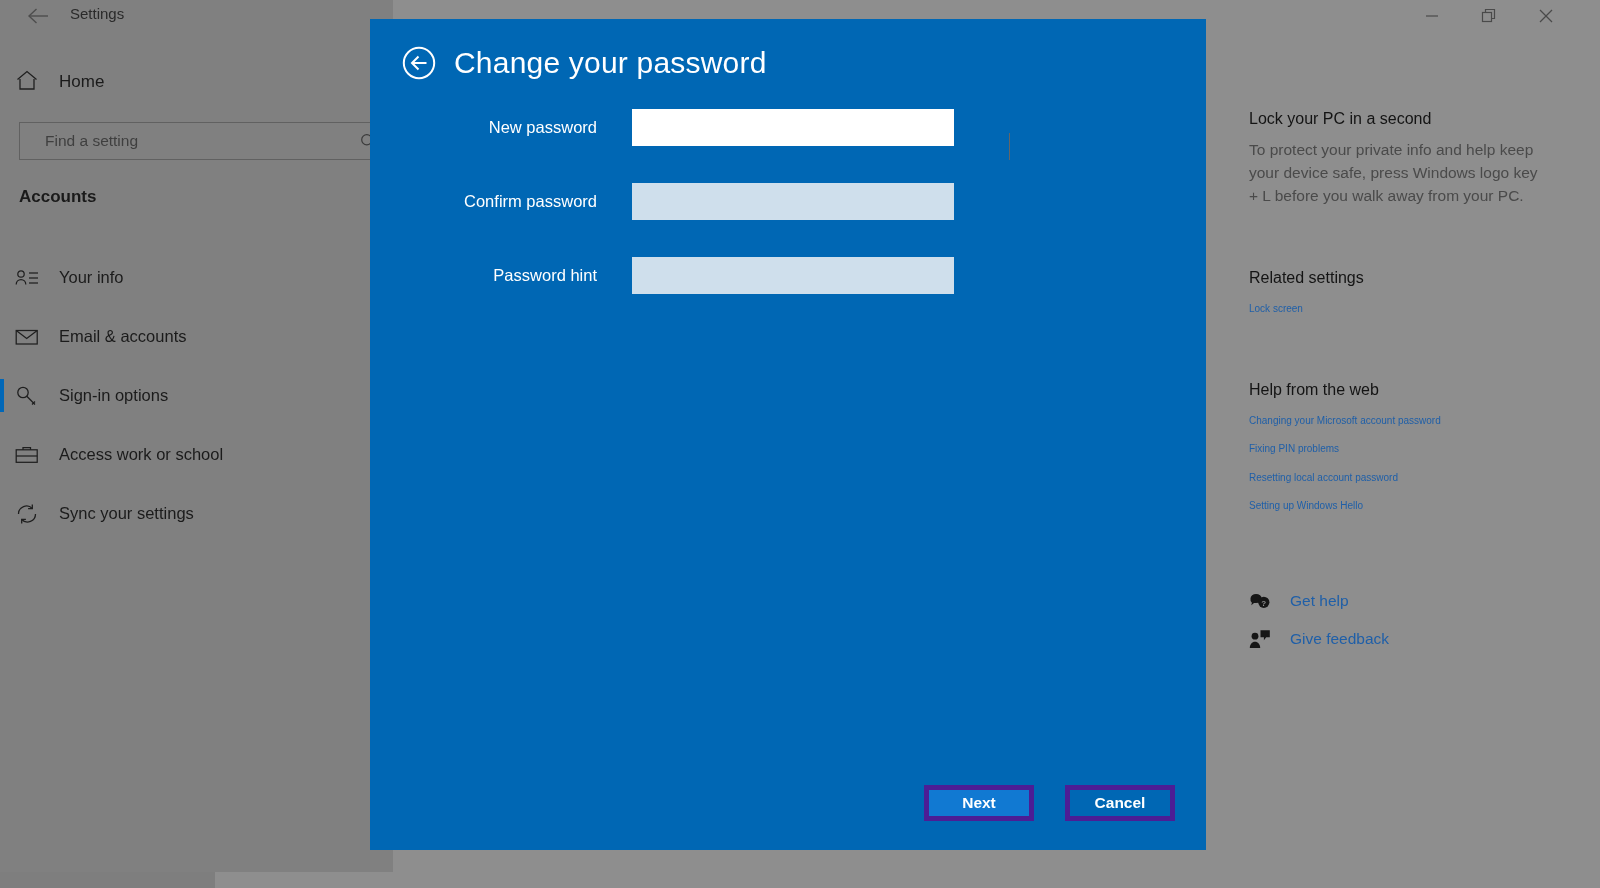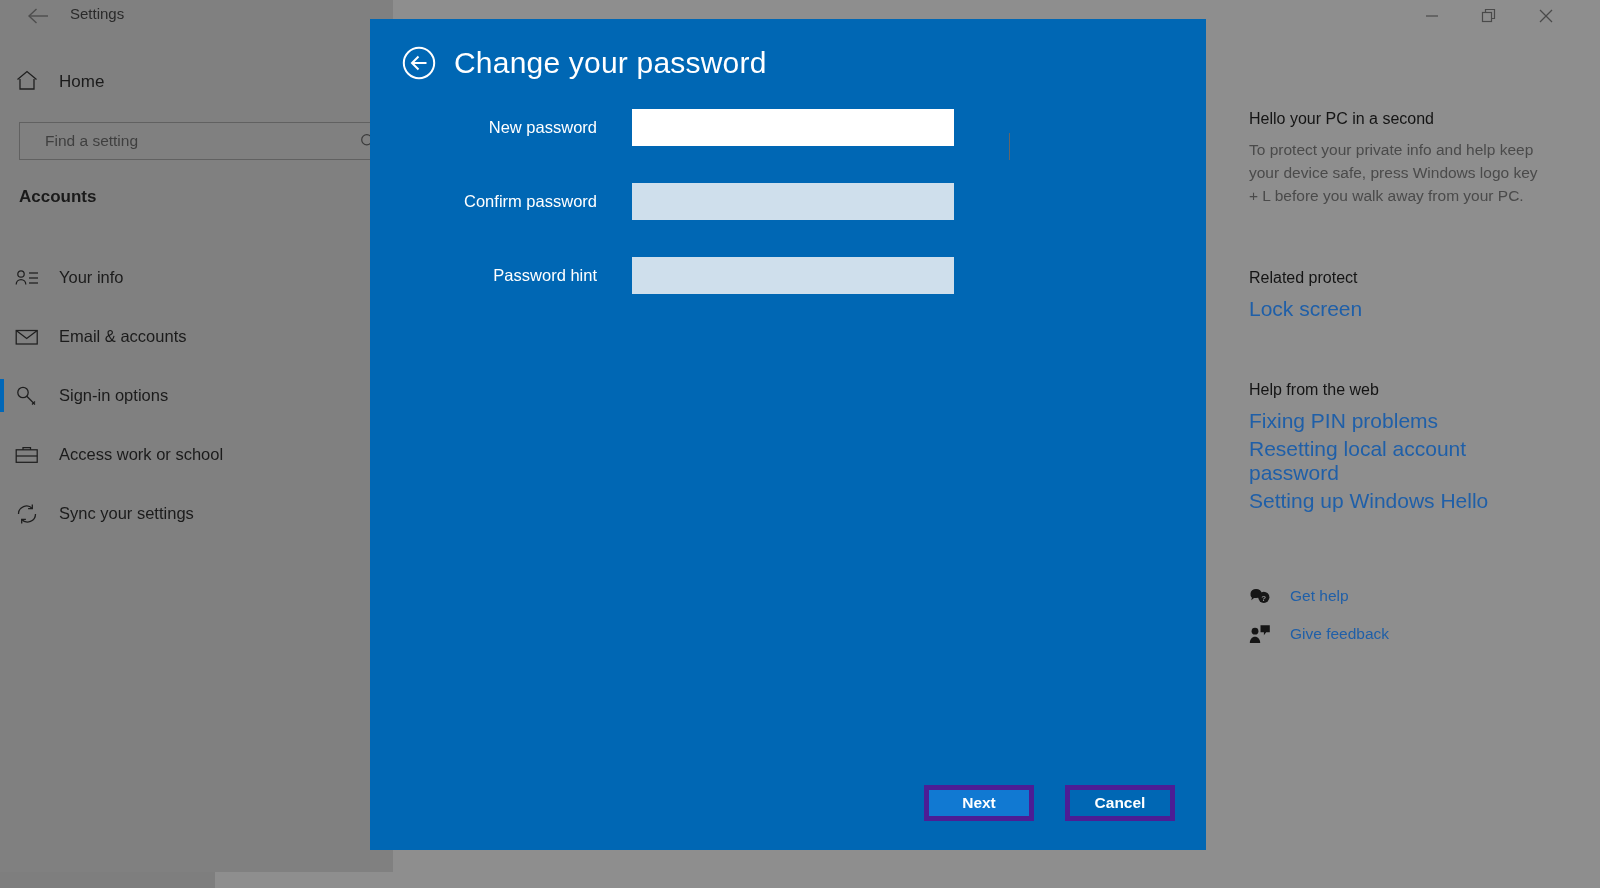--- a/index.html
+++ b/index.html
@@ -160,21 +160,21 @@
     font-size: 15.5px;
     color: #4a4a4a;
     line-height: 23px;
     margin: 0;
     max-width: 295px;
   }
   .rp-gap-lg { height: 62px; }
   .rp-gap-md { height: 52px; }
   .rp-link {
     display: block;
-    font-size: 21px;
+    font-size: 10px;
     color: #1f5fa8;
     line-height: 23.5px;
     margin-bottom: 8px;
     text-decoration: none;
     max-width: 300px;
   }
   .rp-link.tight { margin-bottom: 5px; }
   #support-list { margin-top: 64px; }
   .support-row {
     display: flex;
@@ -413,29 +413,30 @@
           <path d="M20.5 11a8 8 0 0 1-13.8 5.5" fill="none" stroke="#1f1f1f" stroke-width="1.3"></path>
           <polyline points="17.3,1.5 17.3,5.7 13.1,5.7" fill="none" stroke="#1f1f1f" stroke-width="1.3"></polyline>
           <polyline points="6.7,20.5 6.7,16.3 10.9,16.3" fill="none" stroke="#1f1f1f" stroke-width="1.3"></polyline>
         </svg>
       </span>
       <span class="nav-label">Sync your settings</span>
     </div>
   </div>
 
   <div id="right-panel">
-    <div class="rp-heading">Hello your PC in a second</div>
+    <div class="rp-heading">Lock your PC in a second</div>
     <p class="rp-body">To protect your private info and help keep your device safe, press Windows logo key + L before you walk away from your PC.</p>
 
     <div class="rp-gap-lg"></div>
-    <div class="rp-heading">Related protect</div>
+    <div class="rp-heading">Related settings</div>
     <a class="rp-link" href="#">Lock screen</a>
 
     <div class="rp-gap-md"></div>
     <div class="rp-heading">Help from the web</div>
+    <a class="rp-link tight" href="#">Changing your Microsoft account password</a>
     <a class="rp-link tight" href="#">Fixing PIN problems</a>
     <a class="rp-link tight" href="#">Resetting local account password</a>
     <a class="rp-link tight" href="#">Setting up Windows Hello</a>
 
     <div id="support-list">
       <div class="support-row">
         <span class="support-icon">
           <svg width="22" height="20" viewBox="0 0 22 20">
             <path d="M1.5 7.5a5.6 4.6 0 0 1 11.2 0 5.6 4.6 0 0 1-5.6 4.6H5L2.3 14.3l.6-2.6A4.5 4.5 0 0 1 1.5 7.5Z" fill="#161616"></path>
             <circle cx="14.8" cy="11.3" r="5.6" fill="#161616"></circle>

